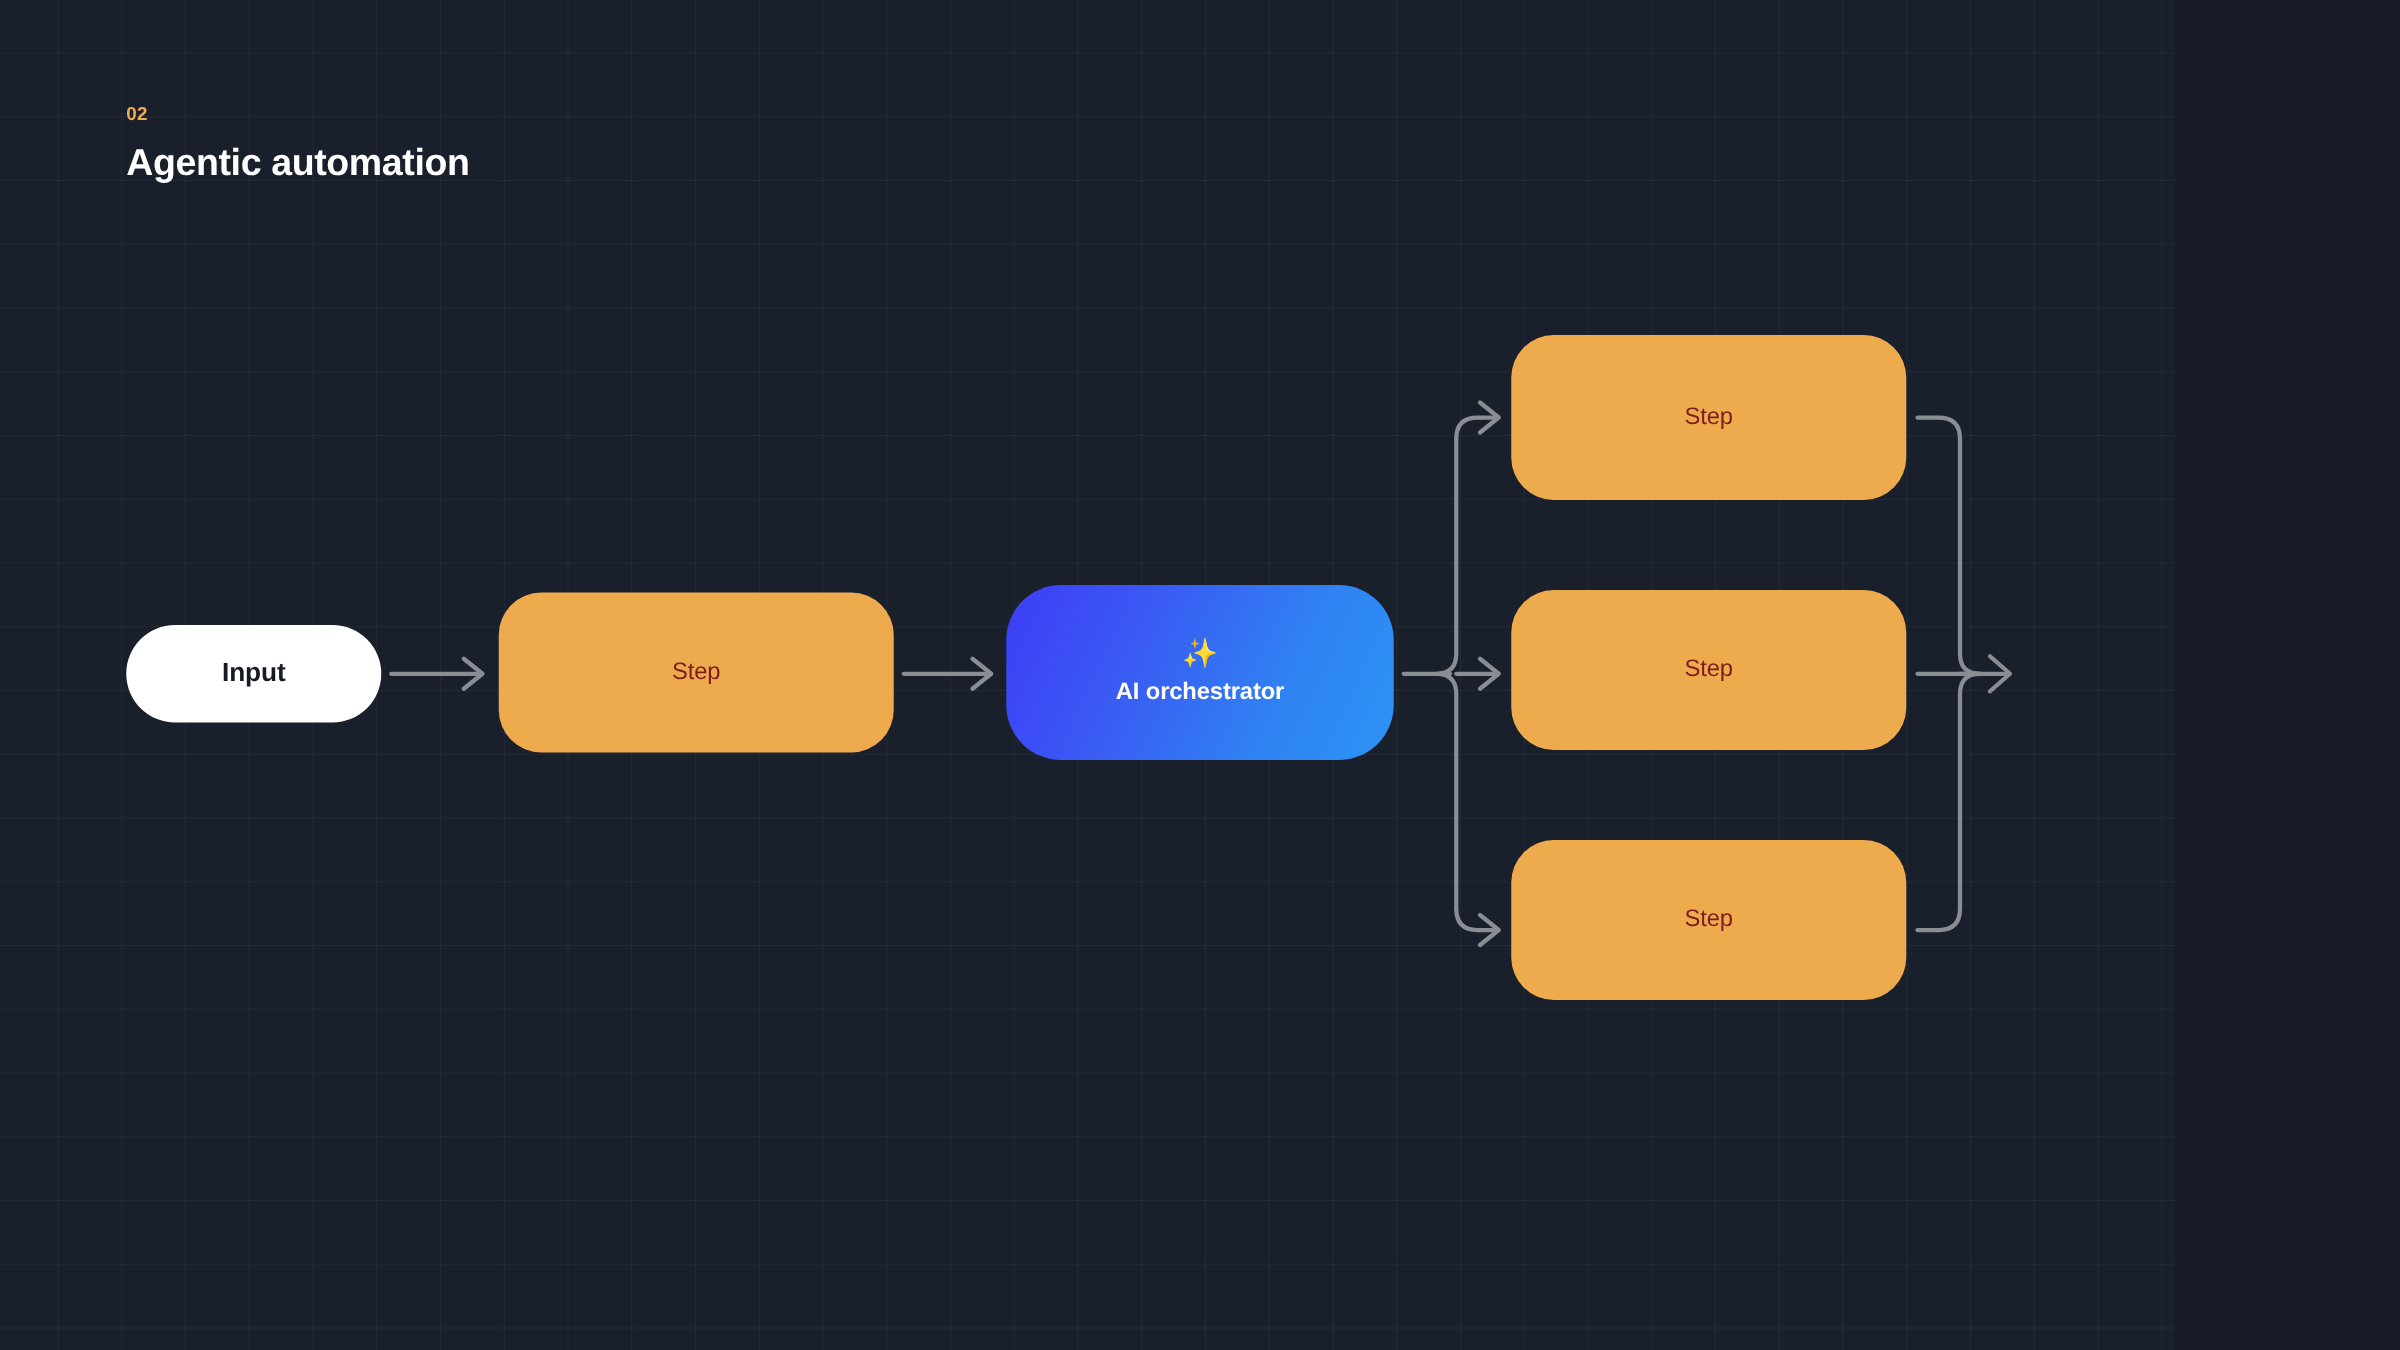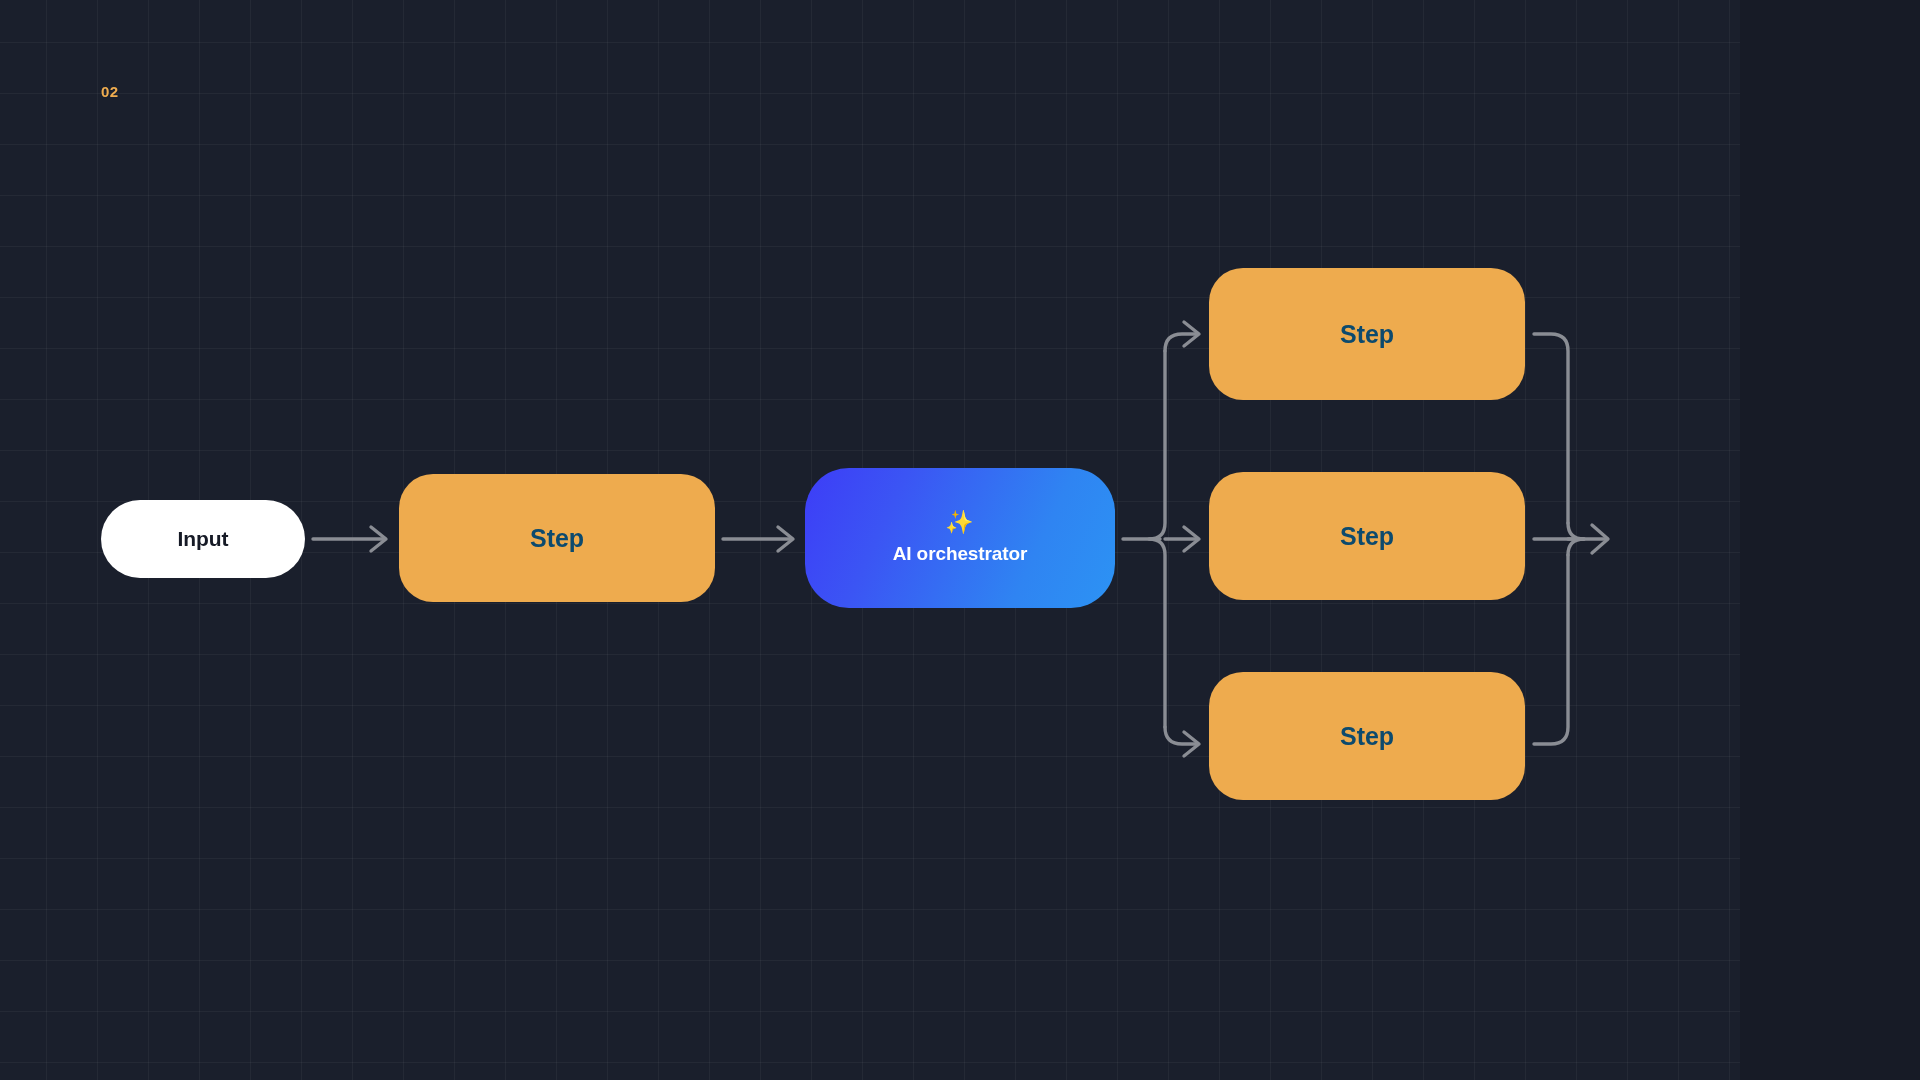--- a/index.html
+++ b/index.html
@@ -65,23 +65,23 @@
     border-radius:999px;
     color:#161a26;
     font-size:21px;
     font-weight:bold;
     letter-spacing:-0.1px;
   }
 
   .node-step {
     background:#eeab4e;
     border-radius:34px;
-    color:#0c4a6e;
-    font-size:25px;
-    font-weight:bold;
+    color:#7f1d1d;
+    font-size:19px;
+    font-weight:normal;
     letter-spacing:-0.1px;
   }
 
   .node-ai {
     background:linear-gradient(115deg, #3d3df7 0%, #3b55f4 28%, #2f84f2 72%, #2c93f4 100%);
     border-radius:44px;
     color:#ffffff;
     font-size:19px;
     font-weight:bold;
     letter-spacing:-0.1px;
@@ -103,20 +103,21 @@
   #node-step-bot{ left:1209px; top:672px; width:316px; height:128px; }
   #node-output  { left:1617px; top:500px; width:198px; height:78px; }
 </style>
 </head>
 <body>
 
 <div id="canvas">
 
   <div id="header">
     <div id="section-number">02</div>
+    <div id="section-title">Agentic automation</div>
   </div>
 
   <svg id="wires" viewBox="0 0 1920 1080" fill="none" xmlns="http://www.w3.org/2000/svg">
     <g stroke="#8a8d94" stroke-width="3.4" fill="none" stroke-linecap="round" stroke-linejoin="round">
 
       <g>
         <line x1="313" y1="539" x2="383" y2="539"></line>
         <polyline points="371,527 386,539 371,551"></polyline>
       </g>
 

